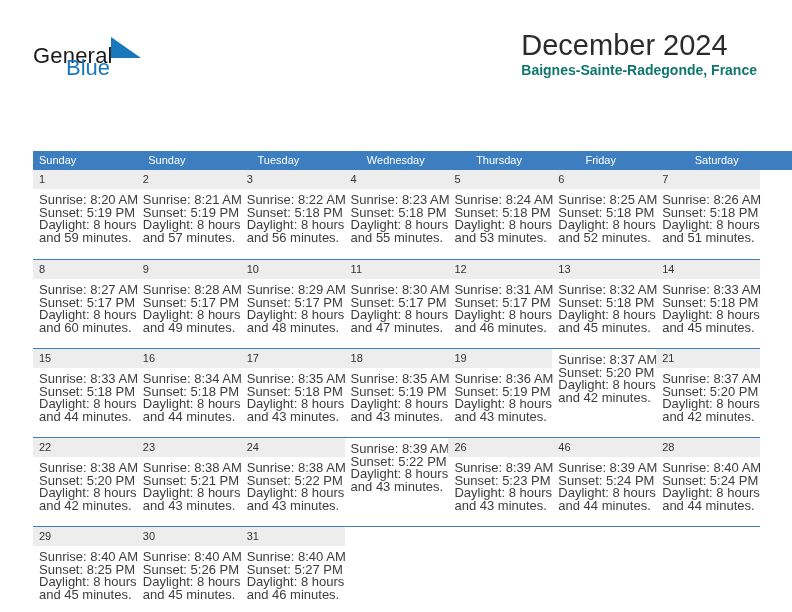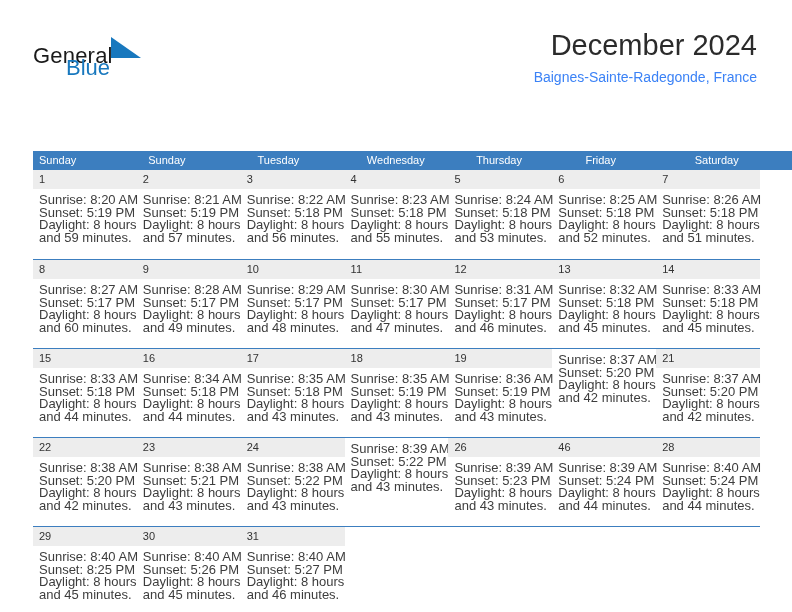--- a/index.html
+++ b/index.html
@@ -59,35 +59,35 @@
     top: 22px;
     font-size: 22px;
     color: #1878be;
     font-family: "Liberation Sans", sans-serif;
     text-align: center;
   }
   .title-block {
     position: absolute;
     right: 35px;
     top: 28px;
-    text-align: right;
+    text-align: left;
   }
   .cal-title {
     font-size: 29px;
     color: #2b2b2b;
     font-weight: normal;
     line-height: 34px;
     white-space: nowrap;
   }
   .cal-subtitle {
-    margin-top: 7px;
     font-size: 14px;
-    color: #3b82f6;
+    color: #0f766e;
     line-height: 17px;
     white-space: nowrap;
+    font-weight: bold;
   }
 
   
   .calendar {
     position: absolute;
     left: 33px;
     top: 105px;
     width: 727px;
   }
   .dow-row {

